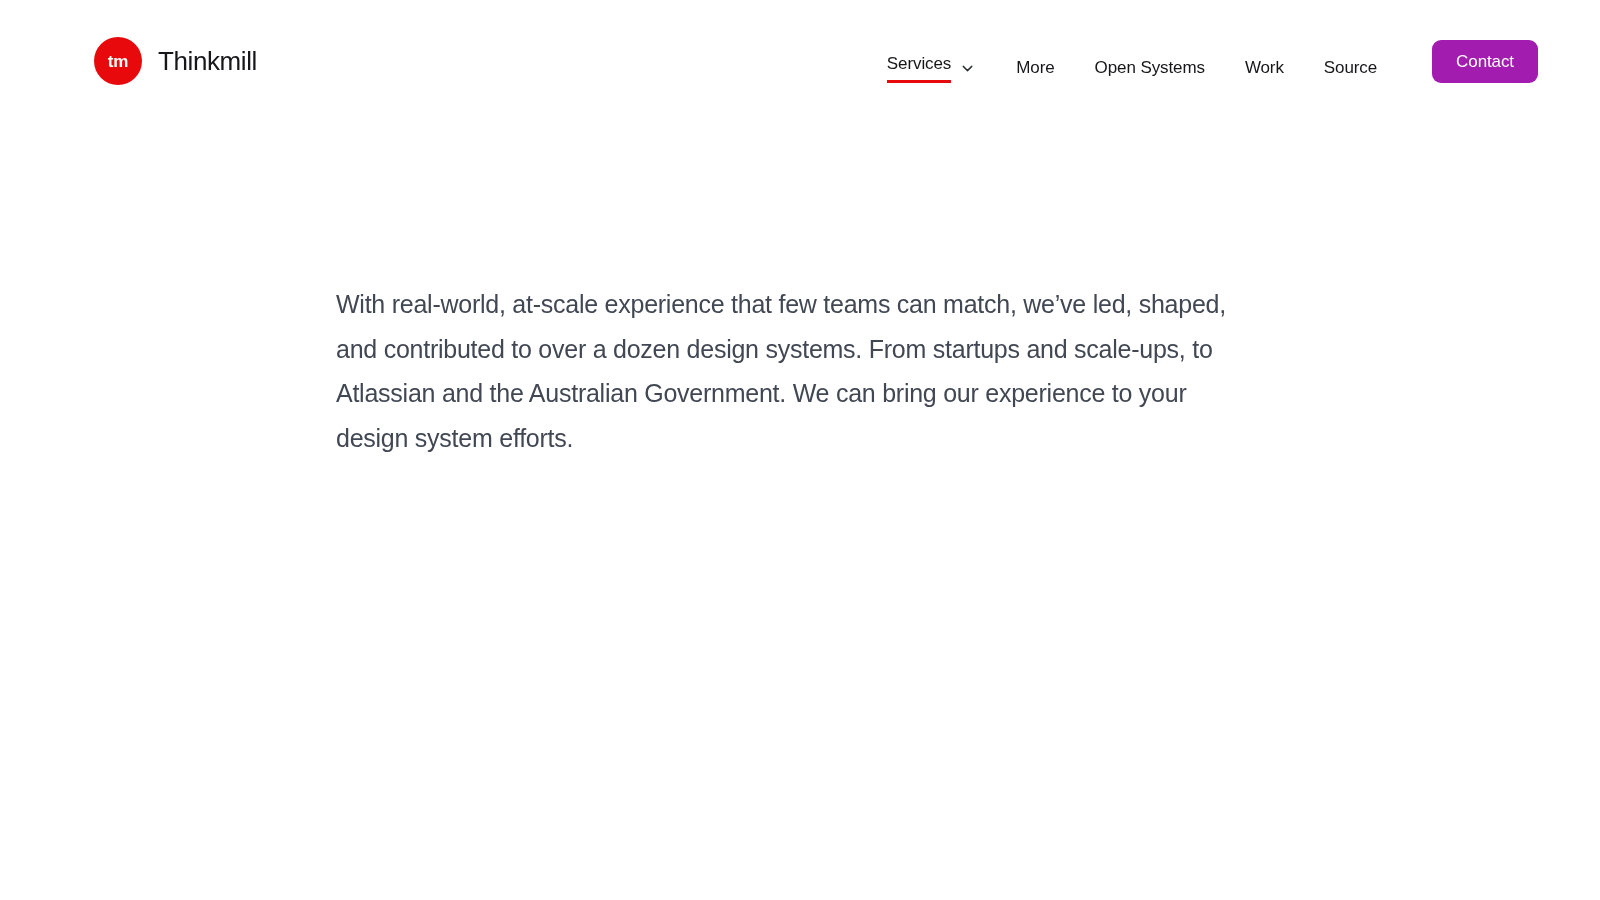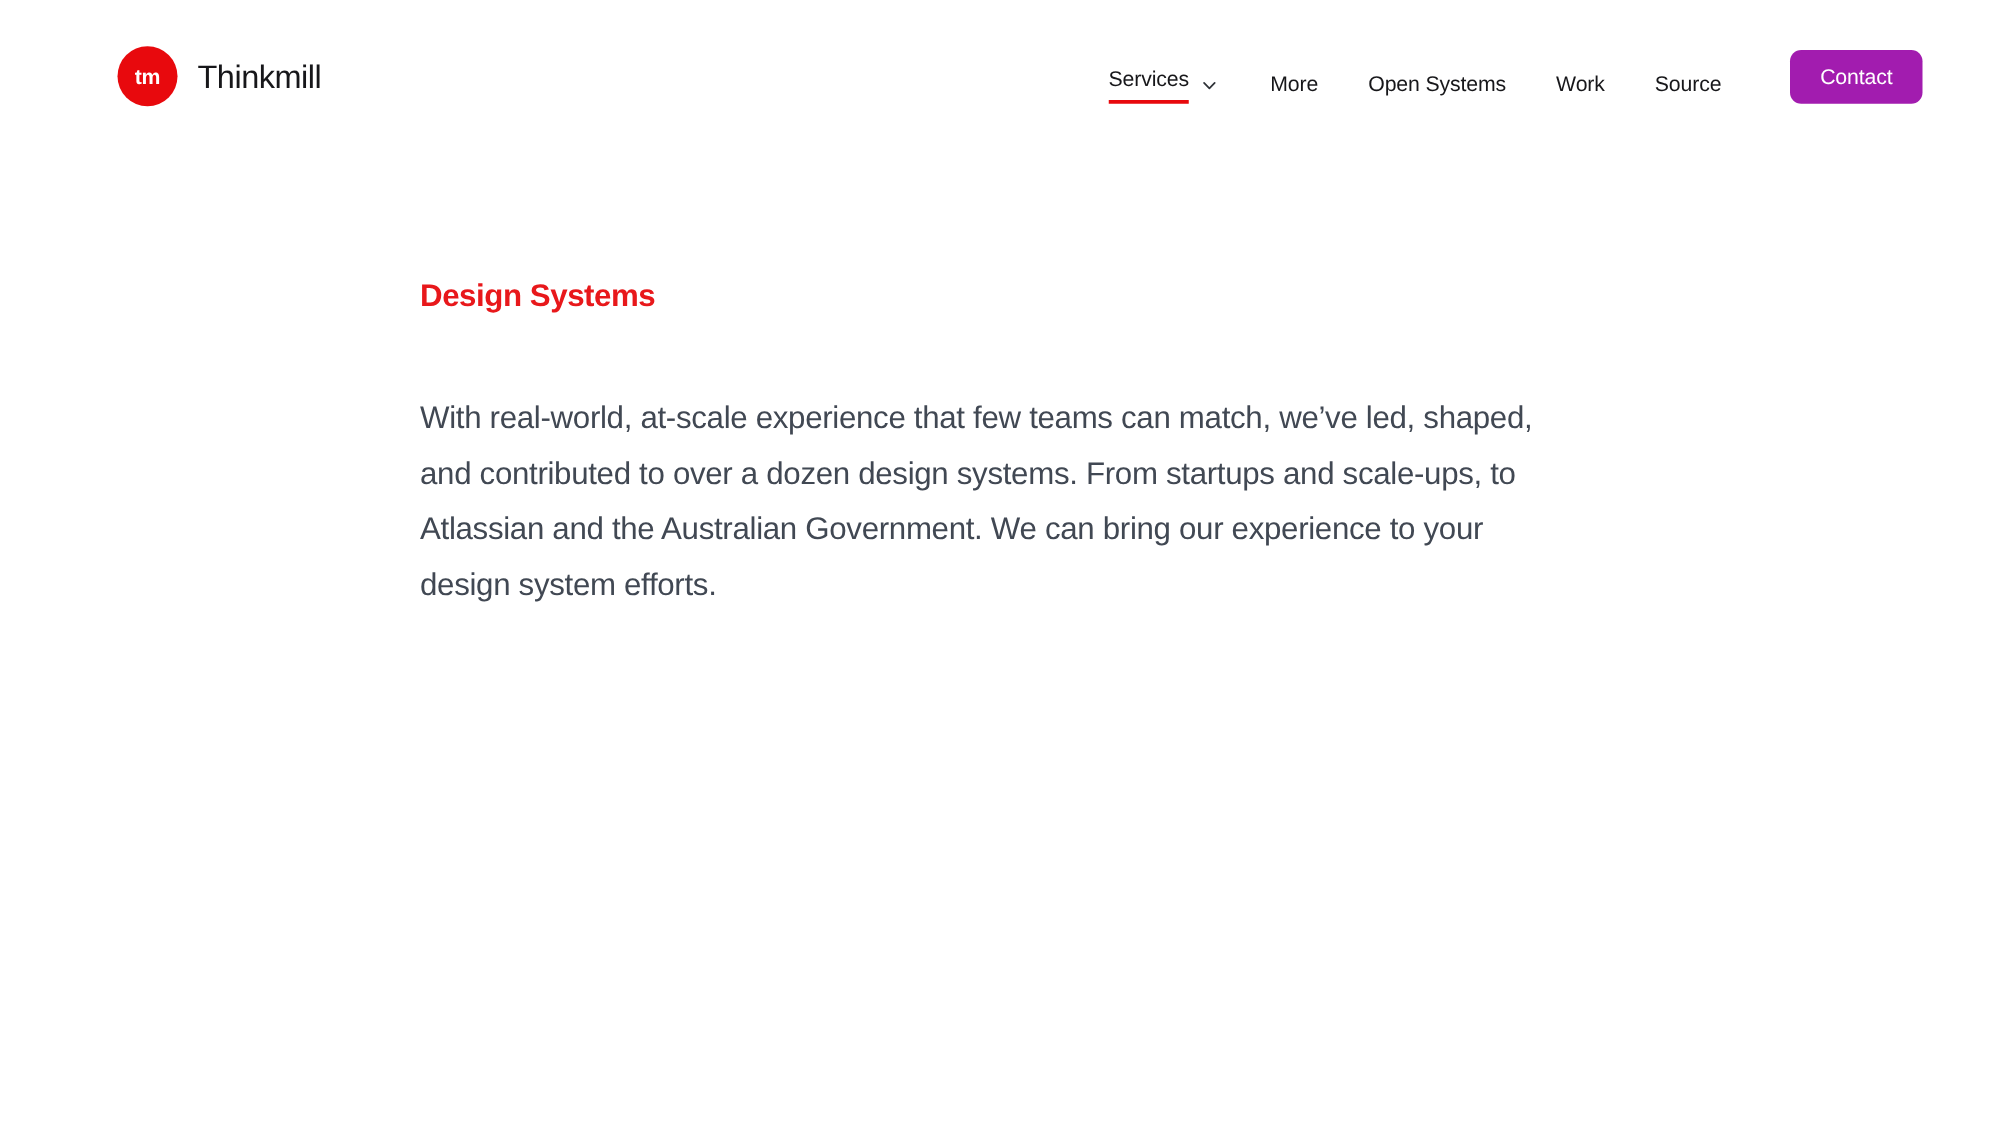--- a/index.html
+++ b/index.html
@@ -216,20 +216,19 @@
         <span class="nav-label">Source</span>
       </a>
 
       <button class="contact-button">Contact</button>
 
     </nav>
   </header>
 
   <section class="hero">
 
-    <div class="eyebrow">Design Systems</div>
 
 
     <p class="hero-body">With real-world, at-scale experience that few teams can match, we’ve led, shaped, and contributed to over a dozen design systems. From startups and scale-ups, to Atlassian and the Australian Government. We can bring our experience to your design system efforts.</p>
 
   </section>
 
 </div>
 
 </body></html>

